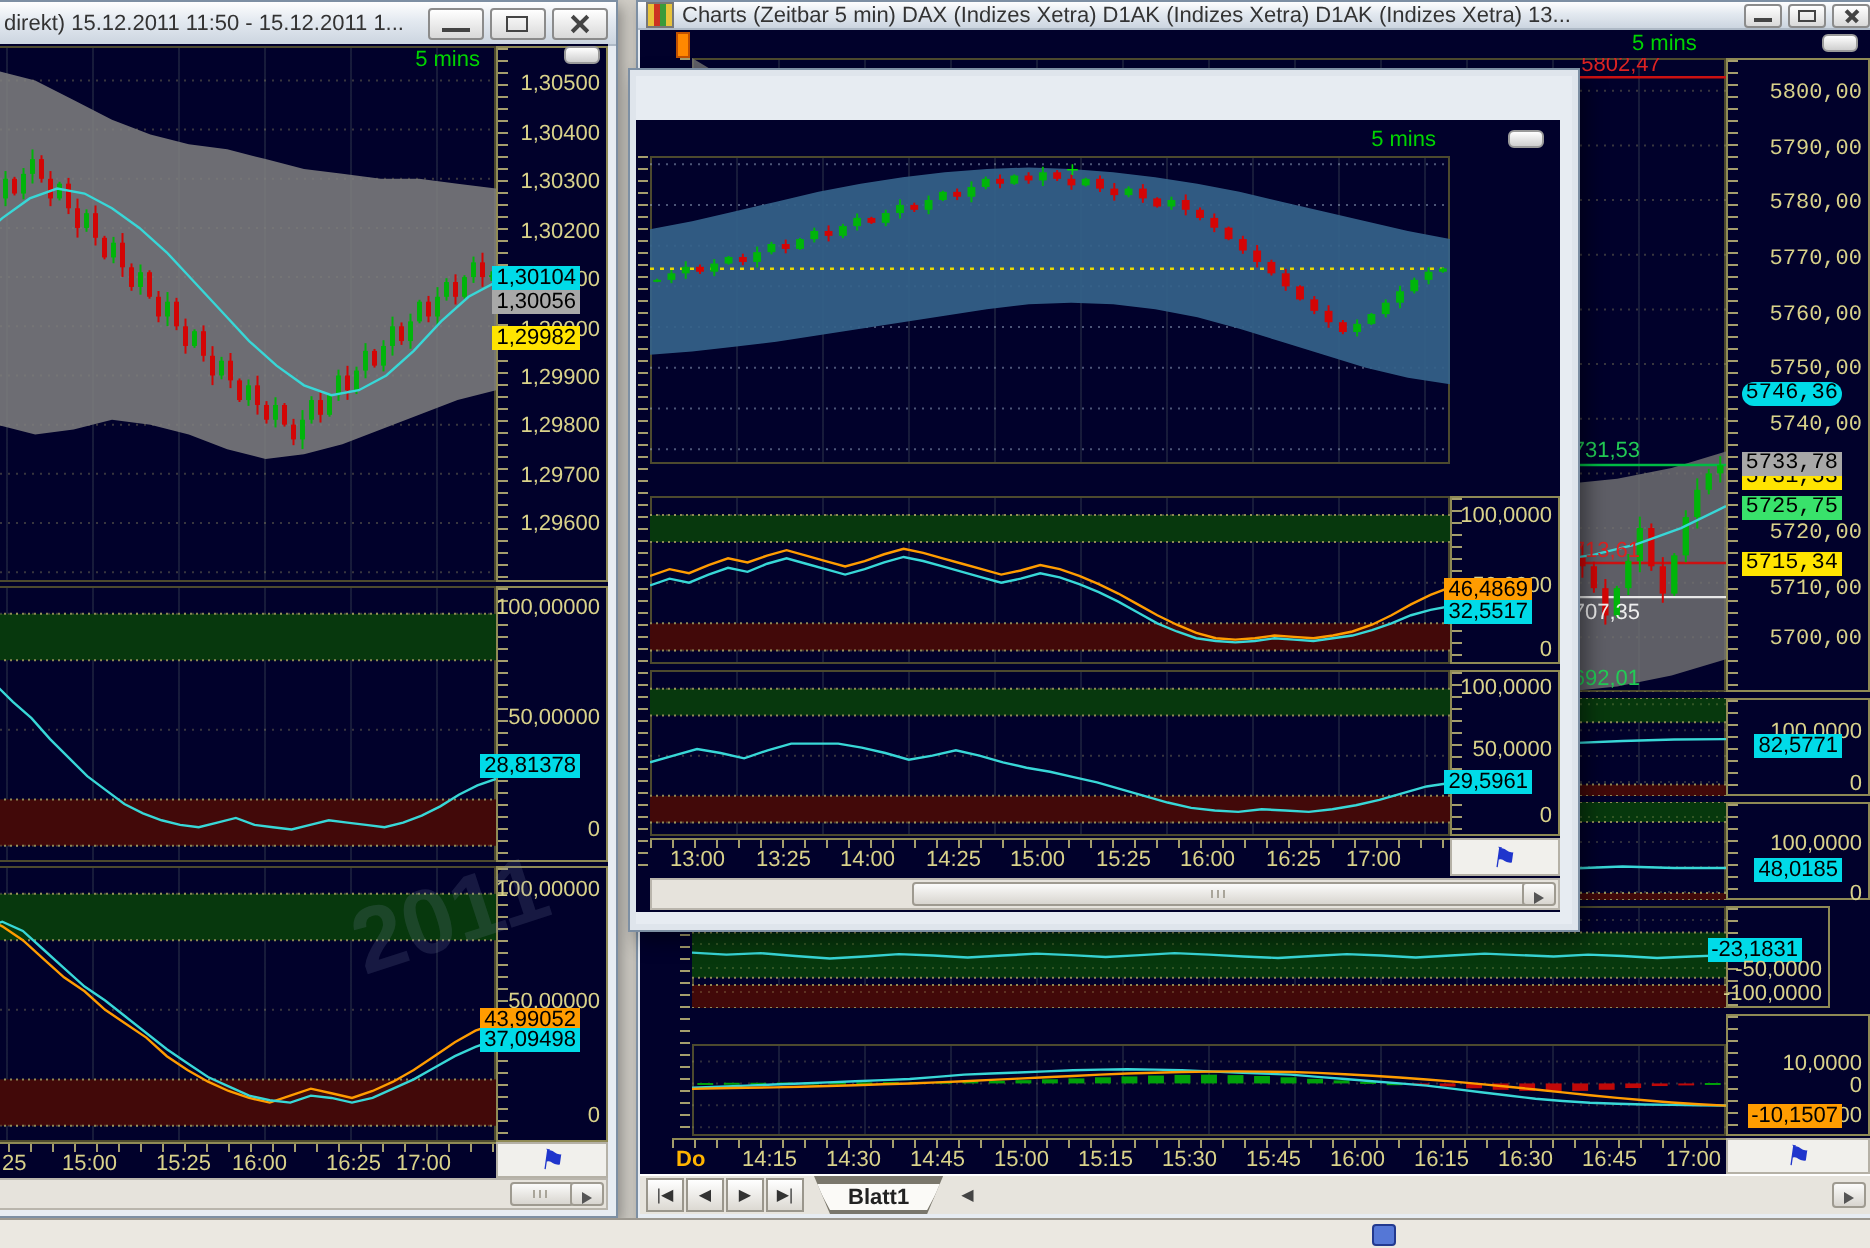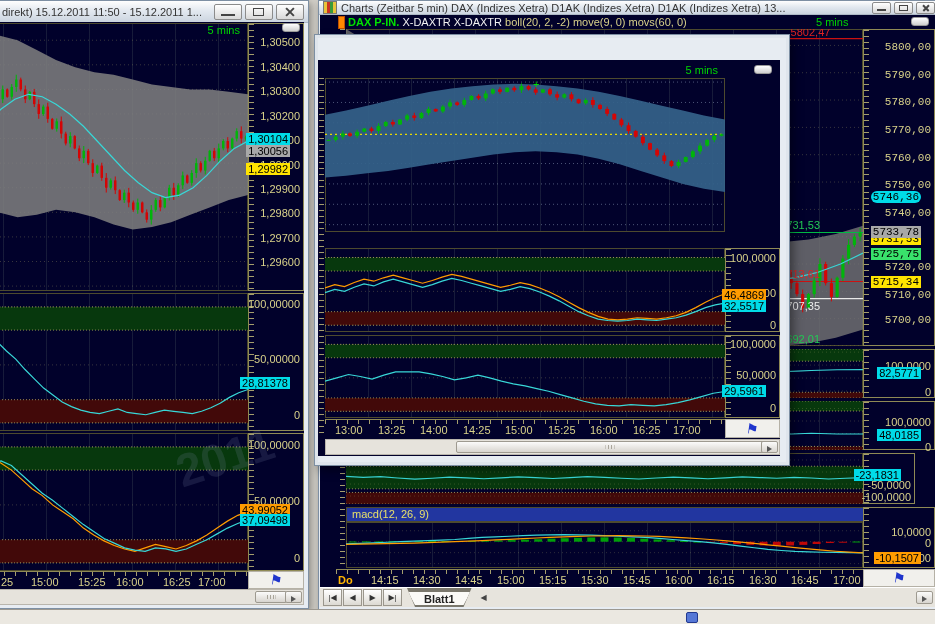--- a/index.html
+++ b/index.html
@@ -322,25 +322,20 @@
     <div class="titlebar" style="height:13px;">
       <span class="appicon"></span>
       <span class="ttl">Charts (Zeitbar 5 min)  DAX (Indizes Xetra) D1AK (Indizes Xetra) D1AK (Indizes Xetra) 13...</span>
       <span class="winbtn sm min"></span>
       <span class="winbtn sm max"></span>
       <span class="winbtn sm close"></span>
     </div>
     <div class="chartbody" style="left:1px;top:14px;width:617px;height:572px;">
       <div class="hdrbar" style="top:0;height:14px;">
         <span class="orangebar" style="left:18px;top:1px;height:11px;"></span>
-        <span style="position:absolute;left:28px;top:1px;">
-          <span class="sym">DAX P-IN.</span>
-          <span class="ser"> X-DAXTR X-DAXTR </span>
-          <span class="ind">boll(20, 2, -2) move(9, 0) movs(60, 0)</span>
-        </span>
         <span class="mins" style="left:496px;top:1px;">5 mins</span>
         <span class="widget" style="right:8px;top:2px;"></span>
       </div>
       <span class="vticks" style="left:20px;top:14px;height:553px;"></span>
       <div class="pane" style="left:26px;top:14px;width:517px;height:317px;">
         <svg width="517" height="317" viewBox="0 0 517 317">
             <line x1="0" x2="517" y1="317" y2="317" stroke="rgba(185,178,110,0.30)" stroke-dasharray="1 3"></line>
             <line x1="0" x2="517" y1="289.67241379310343" y2="289.67241379310343" stroke="rgba(185,178,110,0.30)" stroke-dasharray="1 3"></line>
             <line x1="0" x2="517" y1="262.34482758620686" y2="262.34482758620686" stroke="rgba(185,178,110,0.30)" stroke-dasharray="1 3"></line>
             <line x1="0" x2="517" y1="235.01724137931035" y2="235.01724137931035" stroke="rgba(185,178,110,0.30)" stroke-dasharray="1 3"></line>
@@ -619,23 +614,20 @@
             <line x1="0" x2="517" y1="6.976415094339622" y2="6.976415094339622" stroke="rgba(185,178,110,0.25)" stroke-dasharray="1 3"></line>
             <polyline points="0,23.334905660377355 17.233333333333334,24.297169811320753 34.46666666666667,23.57547169811321 51.7,25.0188679245283 68.93333333333334,26.221698113207548 86.16666666666666,25.259433962264147 103.4,24.056603773584907 120.63333333333334,24.778301886792452 137.86666666666667,25.74056603773585 155.1,24.778301886792452 172.33333333333331,23.816037735849054 189.56666666666666,24.537735849056602 206.8,25.5 224.03333333333333,24.537735849056602 241.26666666666668,23.57547169811321 258.5,24.297169811320753 275.73333333333335,25.259433962264147 292.96666666666664,25.9811320754717 310.2,25.0188679245283 327.43333333333334,24.056603773584907 344.66666666666663,24.778301886792452 361.9,25.74056603773585 379.1333333333333,24.778301886792452 396.3666666666667,23.816037735849054 413.6,24.537735849056602 430.83333333333337,25.259433962264147 448.06666666666666,24.297169811320753 465.3,25.0188679245283 482.53333333333336,25.9811320754717 499.76666666666665,25.259433962264147 517,24.585849056603777" fill="none" stroke="#38d7d7" stroke-width="1.2"></polyline>
           </svg>
       </div>
       <div class="scalebox" style="left:543px;top:438px;width:52px;height:51px;">
           <span class="vticks"></span>
           <span class="scale-label hl hl-cyan" style="top: 21px;">-23,1831</span>
           <span class="scale-label" style="top: 31px;">-50,0000</span>
           <span class="scale-label" style="top: 43px;">-100,0000</span>
         </div>
-      <div class="macdband" style="left:26px;top:492px;width:517px;height:15px;">
-        <span>macd(12, 26, 9)</span>
-      </div>
       <div class="pane" style="left:26px;top:507px;width:517px;height:46px;">
         <svg width="517" height="46" viewBox="0 0 517 46">
             <line x1="0" x2="517" y1="41.61904761904762" y2="41.61904761904762" stroke="rgba(185,178,110,0.25)" stroke-dasharray="1 3"></line>
             <line x1="0" x2="517" y1="30.666666666666668" y2="30.666666666666668" stroke="rgba(185,178,110,0.25)" stroke-dasharray="1 3"></line>
             <line x1="0" x2="517" y1="19.714285714285715" y2="19.714285714285715" stroke="rgba(185,178,110,0.25)" stroke-dasharray="1 3"></line>
             <line x1="0" x2="517" y1="8.76190476190476" y2="8.76190476190476" stroke="rgba(185,178,110,0.25)" stroke-dasharray="1 3"></line>
             <rect x="2.6512820512820516" y="19.495238095238097" width="7.953846153846154" height="1" fill="#00a00a"></rect>
             <rect x="15.907692307692308" y="19.385714285714283" width="7.953846153846154" height="1" fill="#00a00a"></rect>
             <rect x="29.164102564102567" y="19.385714285714283" width="7.953846153846154" height="1" fill="#00a00a"></rect>
             <rect x="42.420512820512826" y="19.27619047619048" width="7.953846153846154" height="1" fill="#00a00a"></rect>

